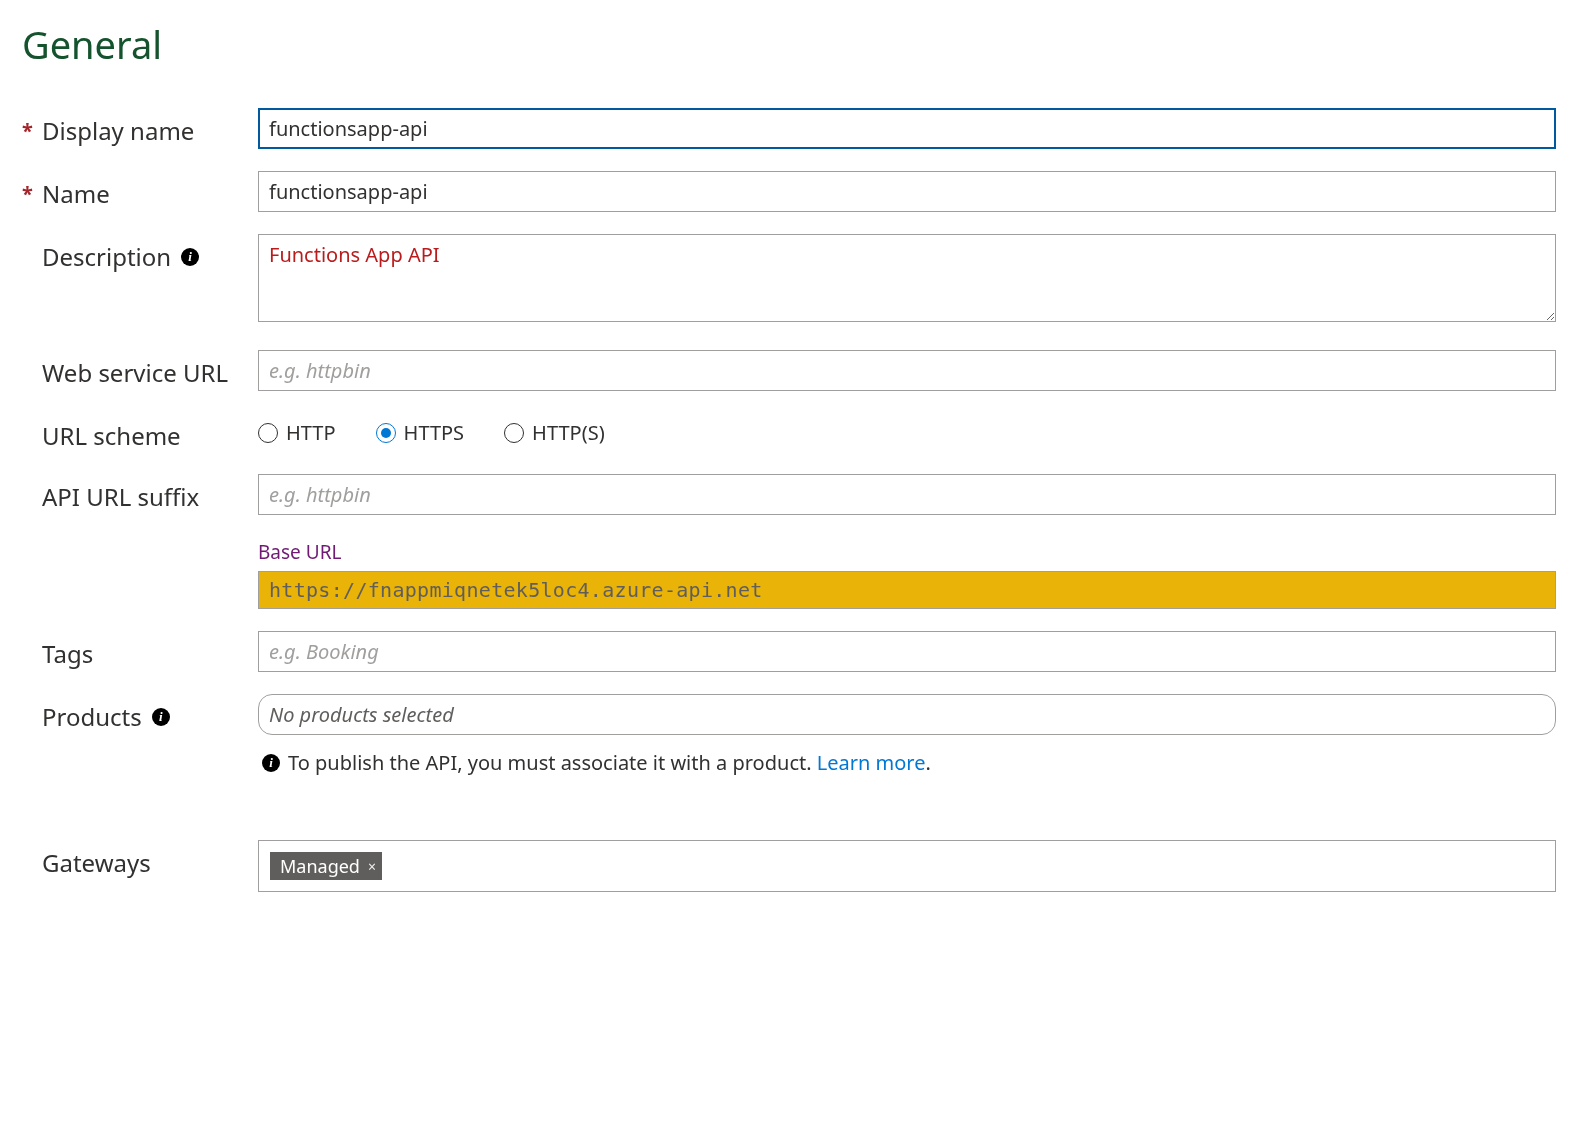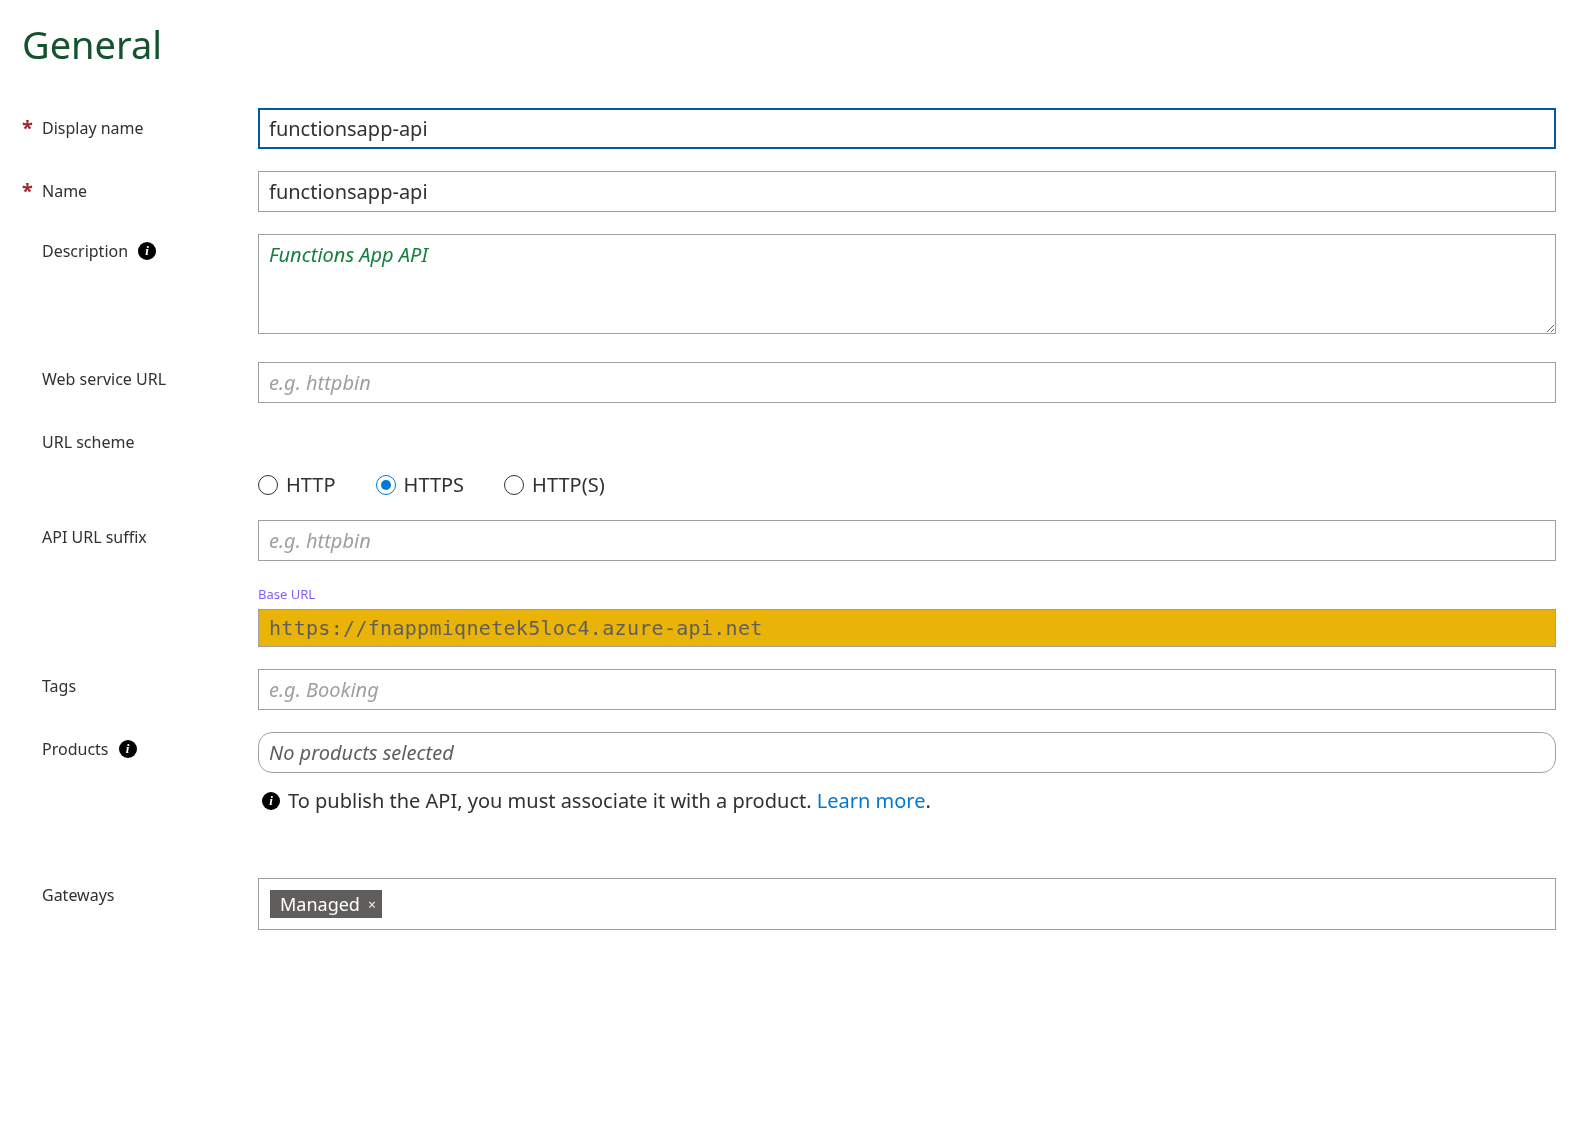--- a/index.html
+++ b/index.html
@@ -36,21 +36,21 @@
     color: #a4262c;
     font-weight: 700;
     width: 14px;
     display: inline-block;
     text-align: left;
   }
   .noreq {
     width: 14px;
     display: inline-block;
   }
-  .label-text { font-size: 16px; }
+  .label-text { font-size: 24px; }
   .info-icon {
     display: inline-flex;
     align-items: center;
     justify-content: center;
     width: 18px; height: 18px;
     border-radius: 50%;
     background: #000;
     color: #fff;
     font-family: Georgia, serif;
     font-style: italic;
@@ -72,56 +72,54 @@
   }
   input.text.focused {
     border: 2px solid #005a9e;
     padding: 5px 9px;
   }
   .disabled-input {
     background: #f3f2f1;
     color: #605e5c;
   }
   textarea.text {
-    height: 100px;
+    height: 88px;
     resize: both;
-    color: #15803d;
-    font-style: italic;
+    color: #b91c1c;
   }
   input::placeholder, textarea::placeholder {
     font-style: italic;
     color: #a19f9d;
   }
   .combobox {
     color: #605e5c;
     font-style: italic;
     border-radius: 14px;
   }
   .readonly {
     background: #eab308;
     color: #605e5c;
     font-family: ui-monospace, SFMono-Regular, Menlo, Consolas, monospace;
     letter-spacing: 0.3px;
   }
   .sublabel {
-    font-size: 13px;
-    color: #8b5cf6;
+    font-size: 19px;
+    color: #701a75;
     margin: 24px 0 6px 0;
   }
   .radio-row {
     display: flex;
     gap: 40px;
     padding-top: 6px;
   }
   .radio-item {
     display: flex;
     align-items: center;
     gap: 8px;
     cursor: pointer;
-    margin-top: 40px;
   }
   .radio-outer {
     width: 20px; height: 20px;
     border: 1.5px solid #323130;
     border-radius: 50%;
     display: inline-flex;
     align-items: center;
     justify-content: center;
   }
   .radio-outer.checked { border-color: #0078d4; }

